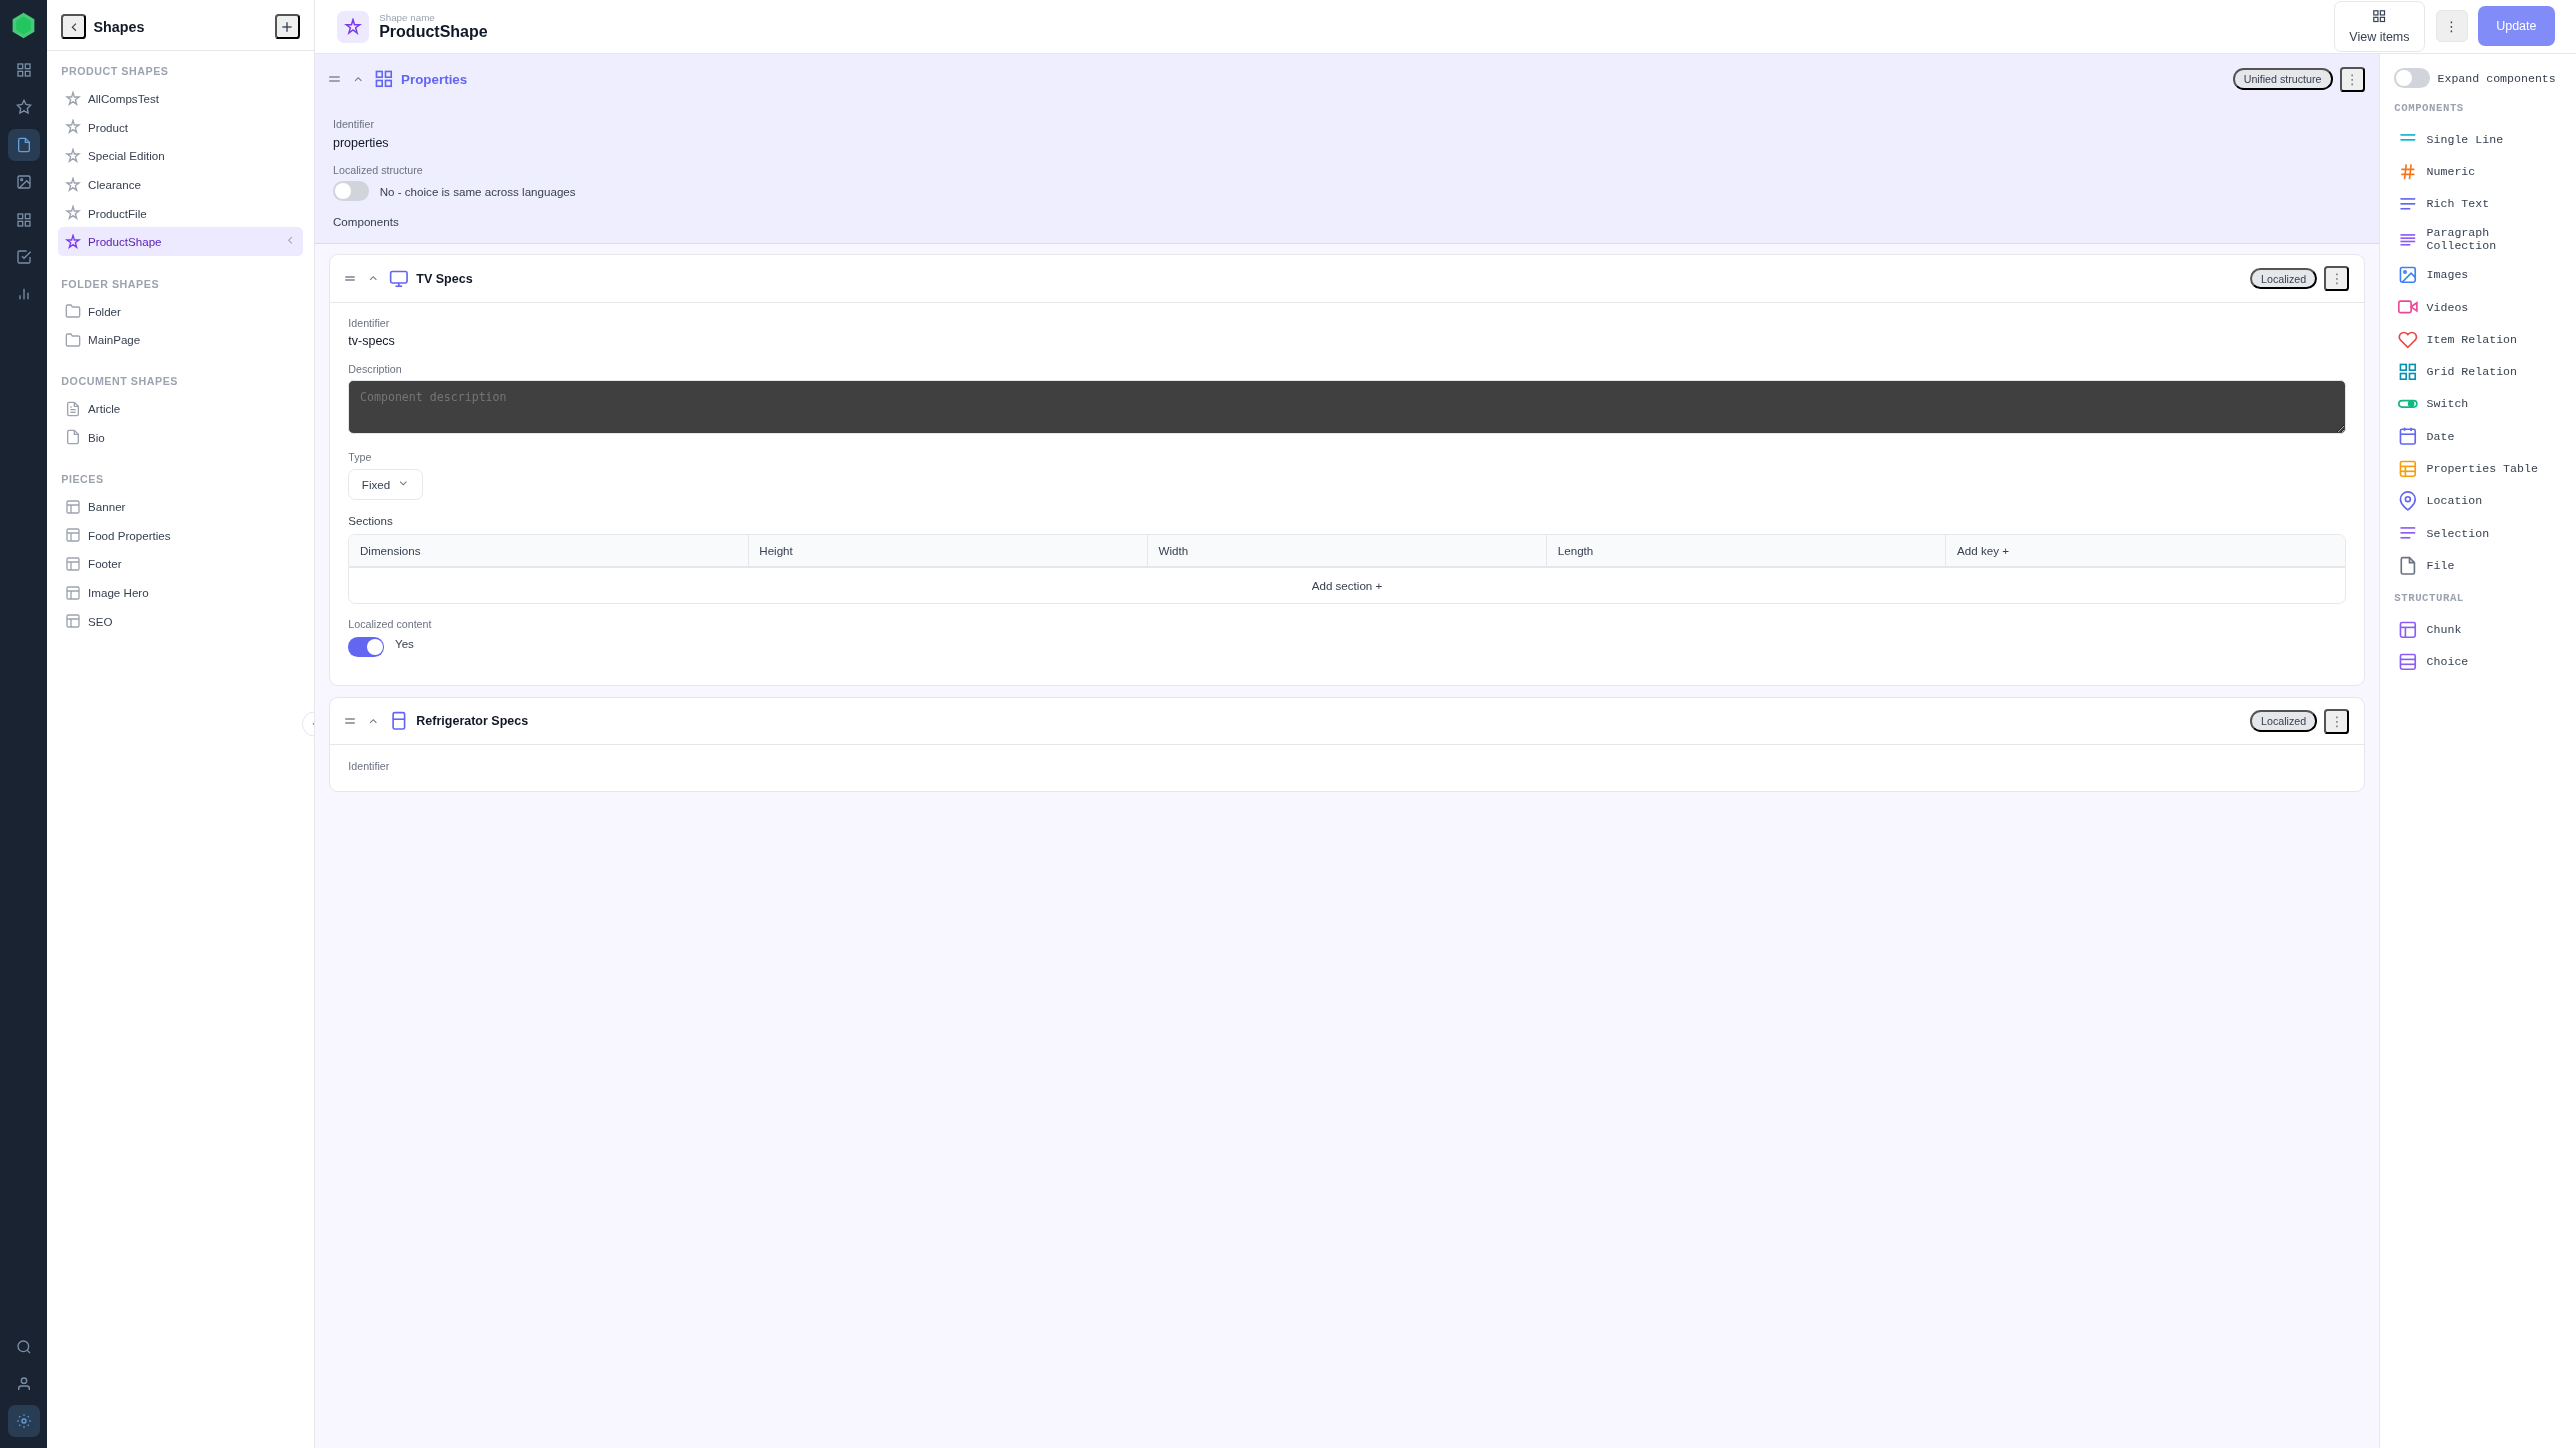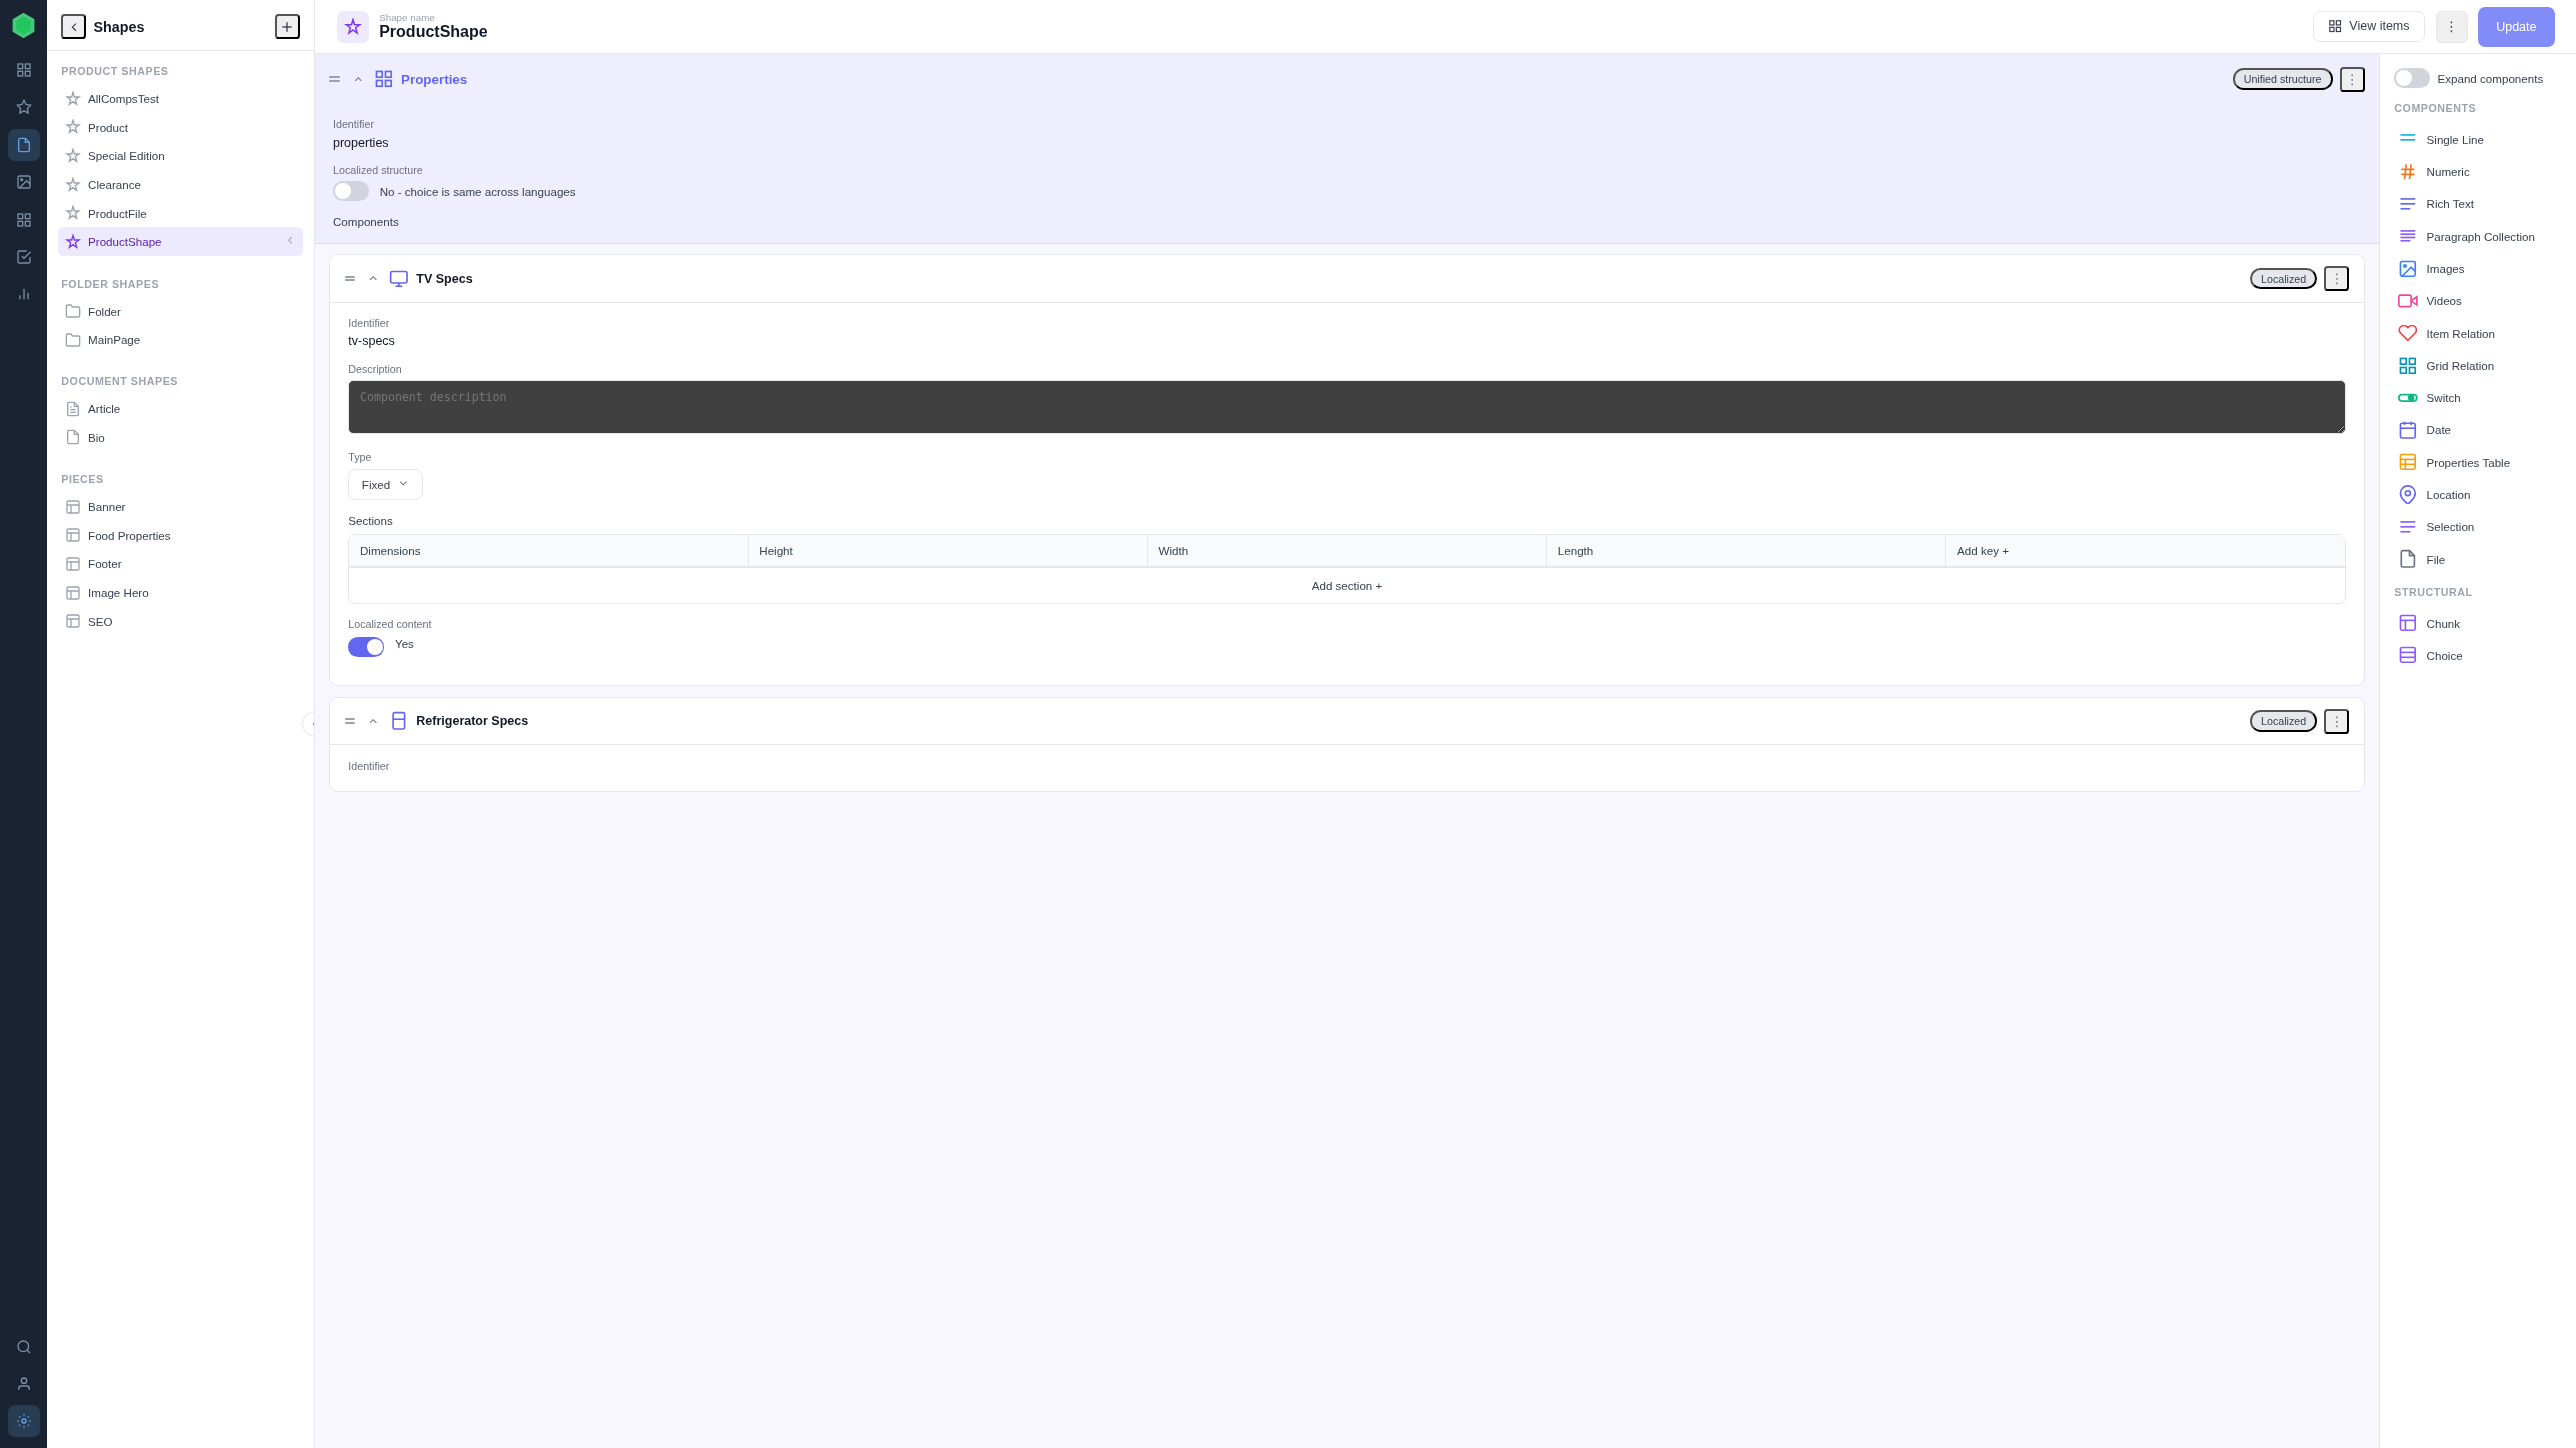--- a/index.html
+++ b/index.html
@@ -43,21 +43,21 @@
     .main { flex: 1; display: flex; flex-direction: column; overflow: hidden; }
 
     
     .top-bar { background: #fff; border-bottom: 0.9px solid #e5e7eb; padding: 0 21.5px; height: 54px; display: flex; align-items: center; justify-content: space-between; flex-shrink: 0; }
     .top-bar-left { display: flex; align-items: center; gap: 10.7px; }
     .shape-icon-wrapper { width: 32px; height: 32px; background: #ede9fe; border-radius: 7.2px; display: flex; align-items: center; justify-content: center; }
     .top-bar-title-group { }
     .top-bar-subtitle { font-size: 9.8px; color: #9ca3af; }
     .top-bar-title { font-size: 16px; font-weight: 600; color: #111827; }
     .top-bar-right { display: flex; align-items: center; gap: 10.7px; }
-    .view-items-btn { display: flex; align-items: center; gap: 7.2px; padding: 7.2px 14.3px; border: 0.9px solid #e5e7eb; border-radius: 7.2px; cursor: pointer; background: #fff; color: #374151; font-size: 12.5px; }
+    .view-items-btn { display: flex; align-items: center; gap: 7.2px; padding: 7.2px 14.3px; border: 0.9px solid #e5e7eb; border-radius: 7.2px; cursor: pointer; background: #fff; color: #374151; font-size: 12.5px; flex-direction: column; }
     .more-btn { width: 32px; height: 32px; display: flex; align-items: center; justify-content: center; cursor: pointer; border-radius: 5.4px; color: #374151; border: 0.9px solid #e5e7eb; }
     .update-btn { padding: 13px 18px; background: #818cf8; color: #fff; border: none; border-radius: 7.2px; cursor: pointer; font-size: 12.5px; font-weight: 500; }
 
     
     .content-area { flex: 1; display: flex; overflow: hidden; }
 
     
     .center-panel { flex: 1; overflow-y: auto; background: #f8f7ff; }
 
     
@@ -100,21 +100,21 @@
     .table-header { display: flex; border: 0.9px solid #e5e7eb; border-radius: 7.2px 7.2px 0 0; overflow: hidden; }
     .table-header-cell { flex: 1; padding: 9px 10.7px; font-size: 11.6px; color: #374151; background: #f9fafb; border-right: 0.9px solid #e5e7eb; }
     .table-header-cell:last-child { border-right: none; }
     .table-header-cell.add-key { background: #f9fafb; font-weight: 500; cursor: pointer; color: #374151; }
 
     .add-section-btn { width: 100%; padding: 10.7px; border: 0.9px solid #e5e7eb; border-radius: 0 0 7.2px 7.2px; background: #fff; cursor: pointer; font-size: 11.6px; color: #374151; text-align: center; }
 
     .localized-content-row { display: flex; align-items: flex-start; gap: 10.7px; margin-top: 7.2px; }
 
     
-    .right-panel { width: 197px; background: #fff; border-left: 0.9px solid #e5e7eb; overflow-y: auto; padding: 14.3px; flex-shrink: 0; }
+    .right-panel { width: 197px; background: #fff; border-left: 0.9px solid #e5e7eb; overflow-y: auto; padding: 14.3px; flex-shrink: 0; font-family: Liberation Mono, monospace; }
     .expand-components-row { display: flex; align-items: center; gap: 7.2px; margin-bottom: 14.3px; }
     .expand-label { font-size: 11.6px; color: #374151; }
     .components-section-title { font-size: 10.7px; font-weight: 600; color: #9ca3af; text-transform: uppercase; letter-spacing: 0.05em; margin-bottom: 9px; }
     .component-item { display: flex; align-items: center; gap: 9px; padding: 6.3px 3.6px; border-radius: 5.4px; cursor: pointer; }
     .component-icon { width: 19.7px; height: 19.7px; flex-shrink: 0; }
     .component-label { font-size: 11.6px; color: #374151; }
     .structural-divider { margin: 10.7px 0 9px; font-size: 10.7px; font-weight: 600; color: #9ca3af; text-transform: uppercase; letter-spacing: 0.05em; }
 
     
     .color-single-line { color: #06b6d4; }

